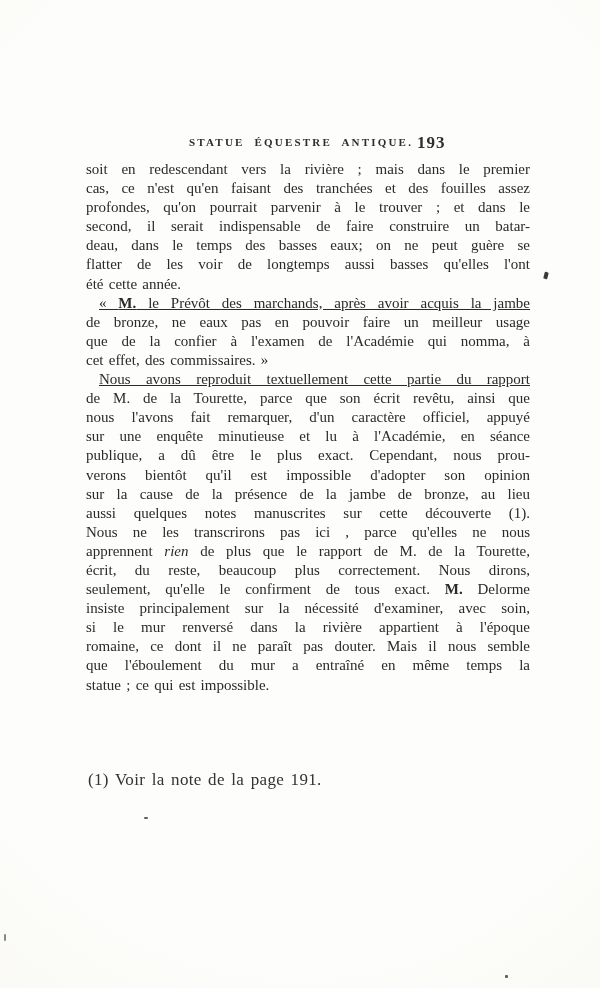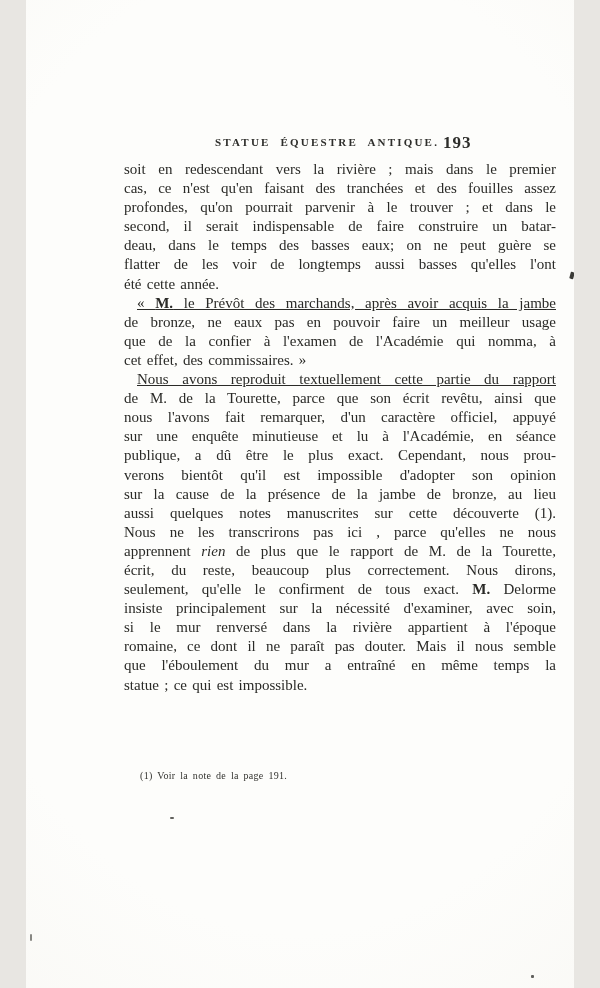--- a/index.html
+++ b/index.html
@@ -1,18 +1,18 @@
 <!DOCTYPE html>
 <html><head>
 <meta charset="utf-8">
 <style>
   html, body { margin: 0; padding: 0; background: #e8e6e2; }
   .page {
     position: relative;
-    width: 548px;
+    width: 600px;
     height: 988px;
     margin: 0 auto;
     background:
       radial-gradient(ellipse 120% 90% at 50% 45%, #fdfdfb 55%, #f8f7f3 90%, #f3f2ed 100%);
     color: #2a2a27;
     font-family: "Liberation Serif", "DejaVu Serif", serif;
     overflow: hidden;
   }
   .running-header {
     position: absolute;
@@ -42,31 +42,30 @@
     font-size: 15px;
     line-height: 19.1px;
     word-spacing: 1.5px;
   }
   .line {
     text-align: justify;
     text-align-last: justify;
     white-space: normal;
     height: 19.1px;
     overflow: visible;
-    margin-left: 12px;
   }
   .line.final { text-align-last: left; }
   .line.indent { text-indent: 13px; text-decoration: underline; }
   .bold { font-weight: bold; }
   .italic { font-style: italic; }
   .footnote {
     position: absolute;
     top: 770px;
-    left: 114px;
-    font-size: 10px;
+    left: 88px;
+    font-size: 17px;
     letter-spacing: 0.3px;
     word-spacing: 2px;
     color: #33332f;
   }
   .speck {
     position: absolute;
     background: #3a3a36;
     border-radius: 1px;
   }
   .speck-1 { left: 544px; top: 272px; width: 4px; height: 7px; transform: rotate(15deg); }

